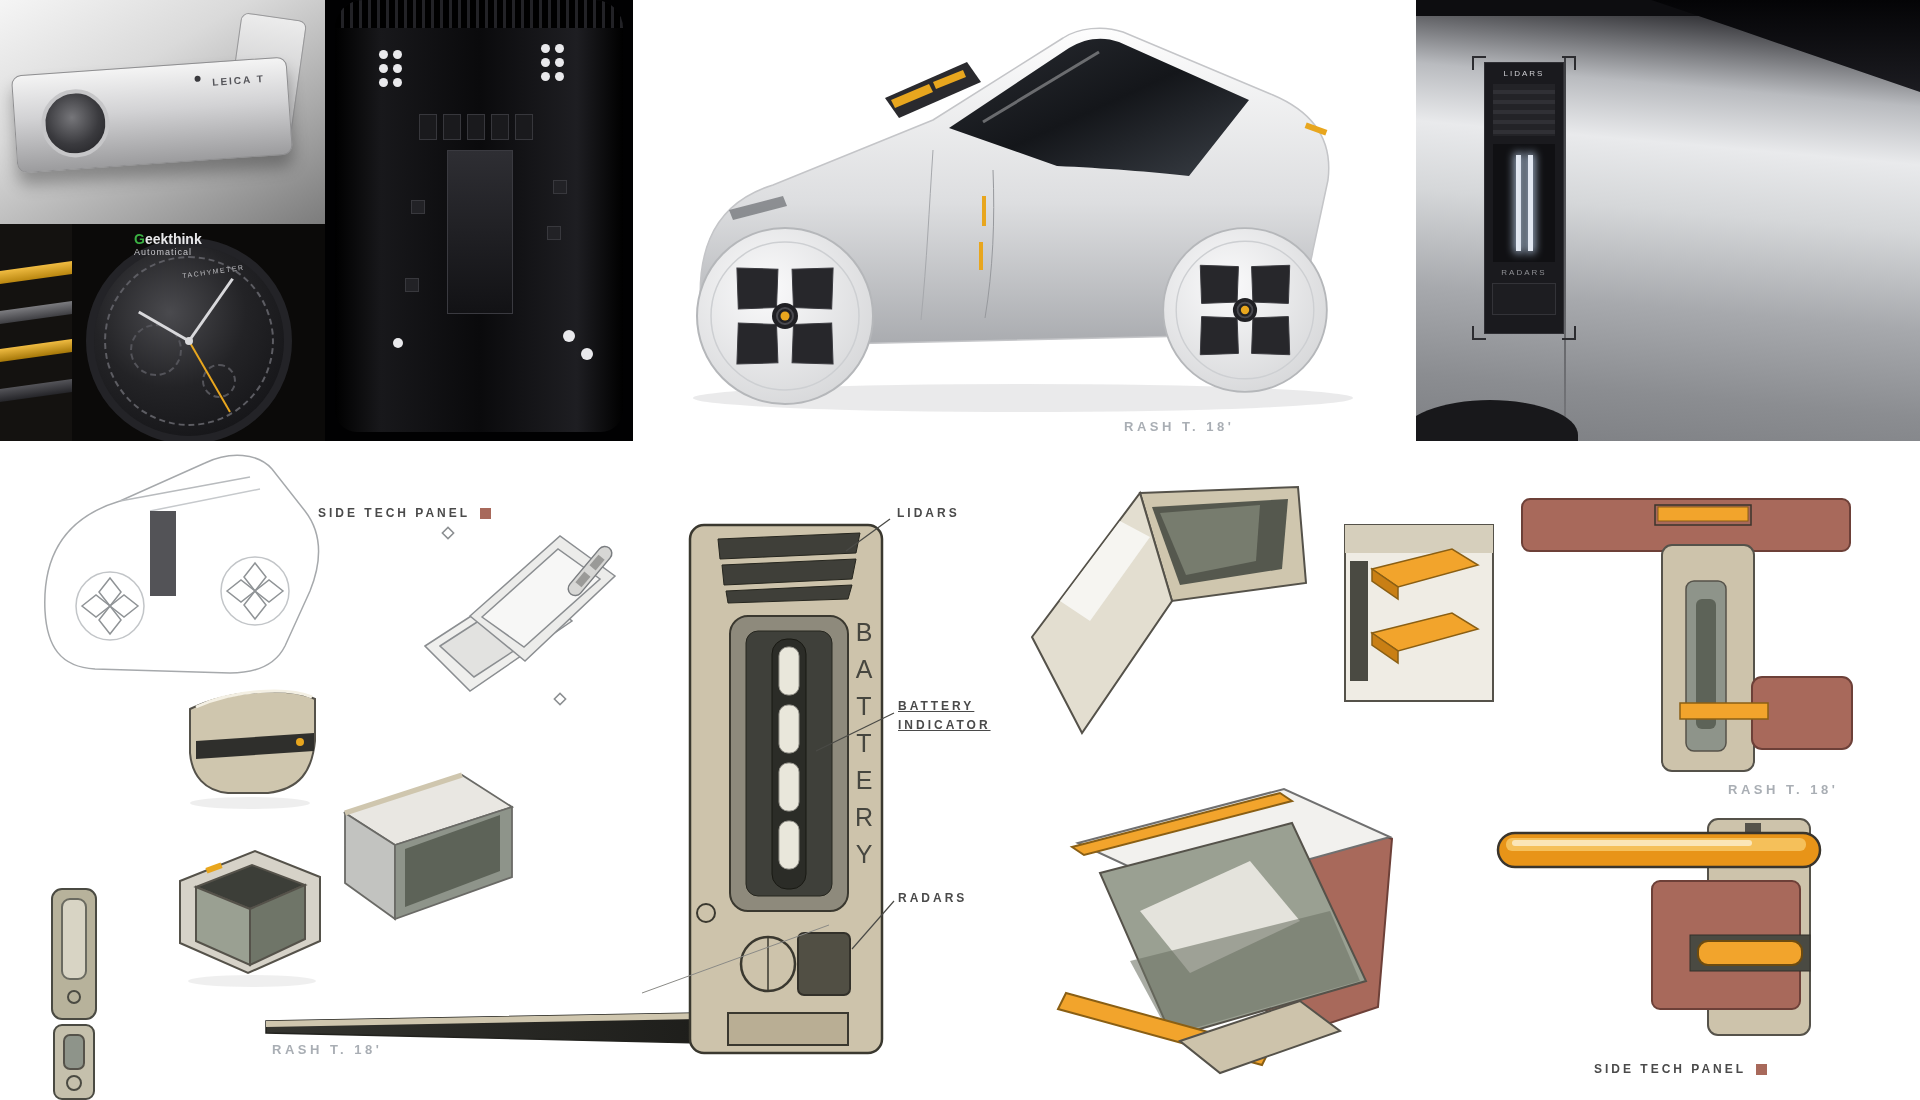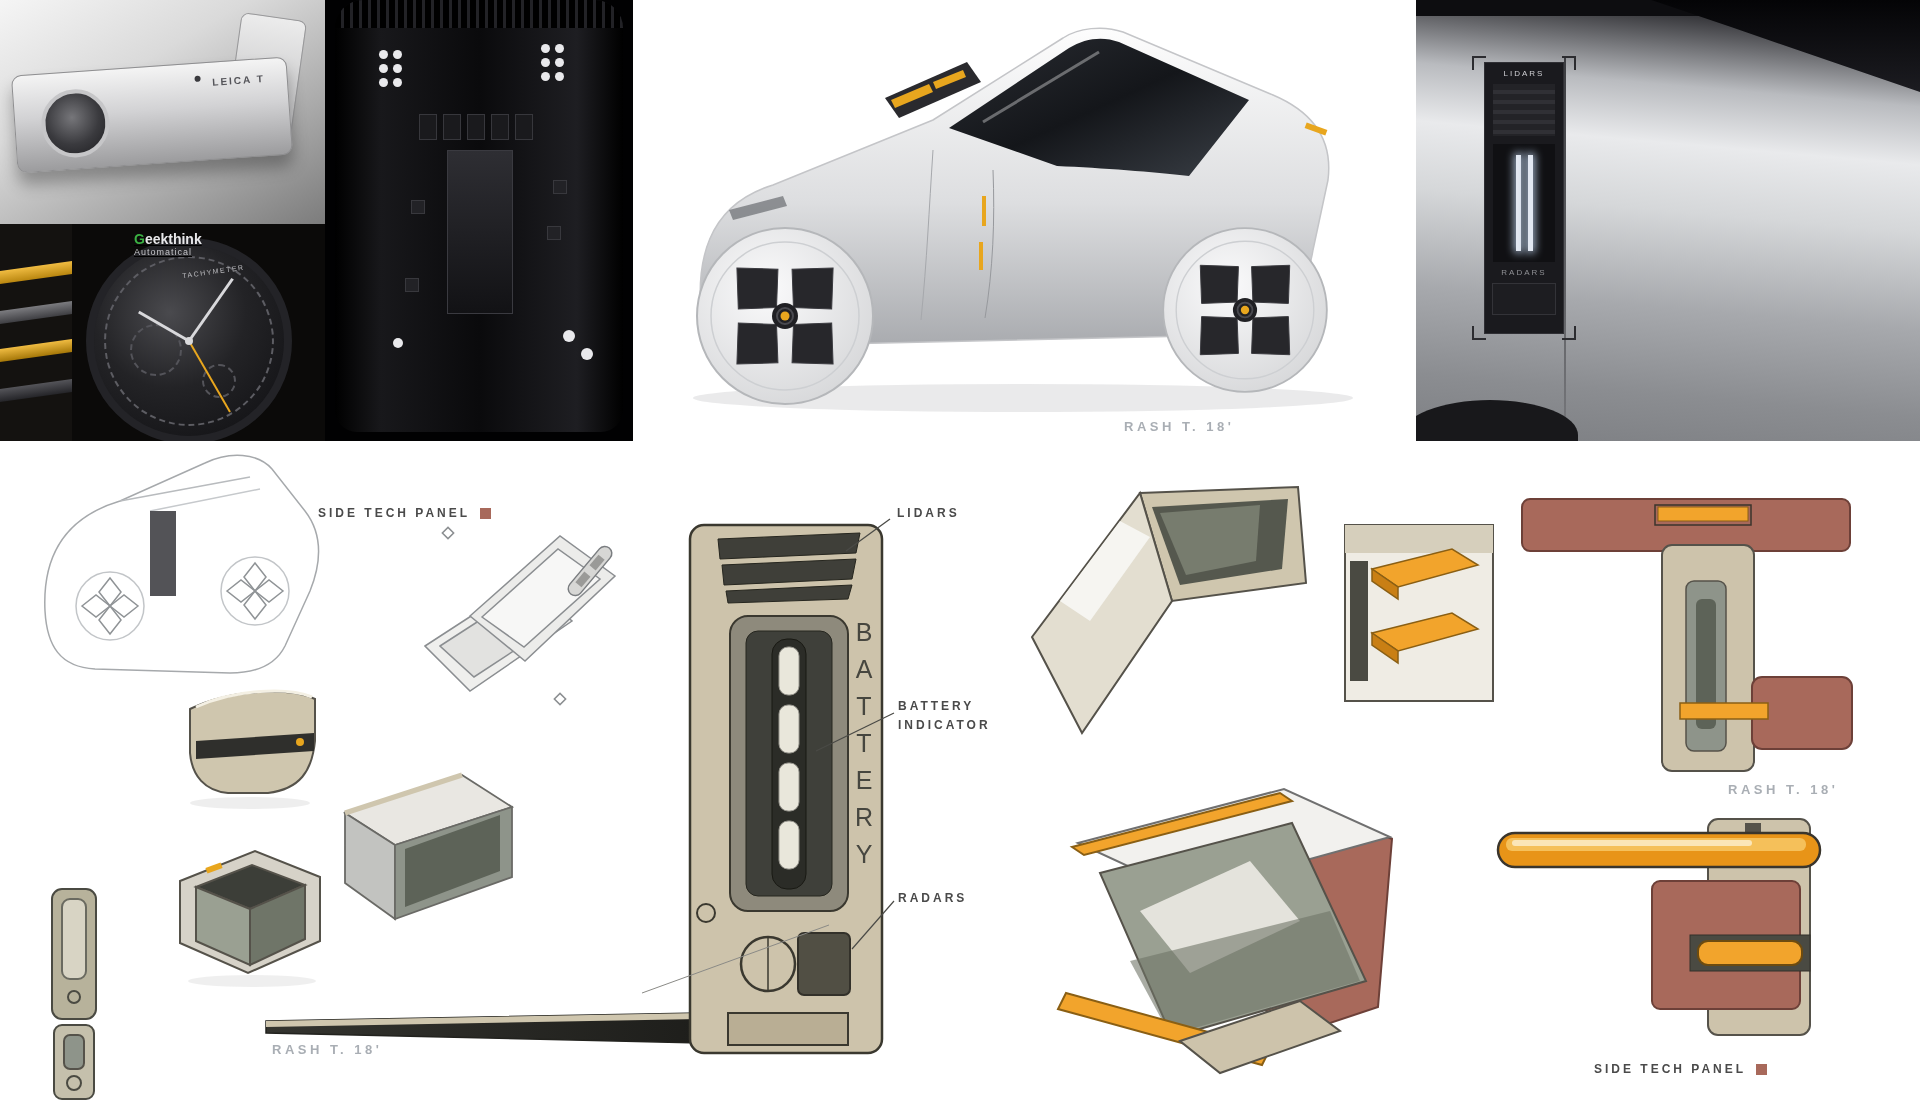--- a/index.html
+++ b/index.html
@@ -73,21 +73,21 @@
   .glowbar { width:5px; height:96px; background:#e2e8f2; box-shadow:0 0 9px 2px #9fb0c6; }
   .radar-block { width:62px; height:30px; margin-top:6px; background:#1d1d21; border:1px solid #333338; }
   .tr-arch { left:-14px; top:400px; width:176px; height:70px; background:#18181b;
     border-radius:100% 100% 0 0; }
 
   
   .sketch-svg { left:0; top:441px; width:1920px; height:659px; }
 
   .anno { position:absolute; font-size:12px; font-weight:bold; letter-spacing:3px;
     color:#4a4a4a; white-space:nowrap; }
-  .anno.wrap { white-space:normal; width:108px; line-height:1.6; }
+  .anno.wrap { white-space:normal; width:108px; line-height:1.6;text-decoration:underline; }
   .sig { position:absolute; font-size:13px; font-weight:bold; letter-spacing:3.5px; color:#a9aeb4; white-space:nowrap; }
   .swatch { display:inline-block; width:11px; height:11px; background:#a8695b;
     margin-left:10px; vertical-align:middle; }
   .vtext { position:absolute; writing-mode:vertical-rl; text-orientation:upright;
     font-size:25px; letter-spacing:9px; color:#46463f; }
 </style>
 </head>
 <body>
 
 <div class="board">
@@ -110,21 +110,21 @@
     </div>
     <div class="abs watch-face">
       <div class="abs watch-ring"></div>
       <div class="abs gear" style="left:36px;top:78px;width:48px;height:48px;"></div>
       <div class="abs gear" style="left:108px;top:118px;width:30px;height:30px;"></div>
       <div class="abs hand" style="width:3px;height:76px;transform:translate(-50%,-100%) rotate(35deg);"></div>
       <div class="abs hand" style="width:3px;height:58px;transform:translate(-50%,-100%) rotate(-60deg);"></div>
       <div class="abs hand" style="width:2px;height:82px;background:#e8a61e;transform:translate(-50%,-100%) rotate(150deg);"></div>
       <div class="abs" style="left:50%;top:50%;width:8px;height:8px;margin:-4px;border-radius:50%;background:#d9d9db;"></div>
     </div>
-    <div class="abs" style="left:134px;top:8px;text-decoration:underline;">
+    <div class="abs" style="left:134px;top:8px;">
       <div class="watch-brand">Geekthink</div>
       <div class="watch-model">Automatical</div>
     </div>
     <div class="abs watch-dial-text" style="left:182px;top:44px;">TACHYMETER</div>
   </div>
 
   <div class="abs macpro-panel">
     <div class="abs cyl">
       <div class="abs cyl-rim"></div>
       <div class="dot" style="left:44px;top:50px;"></div>

